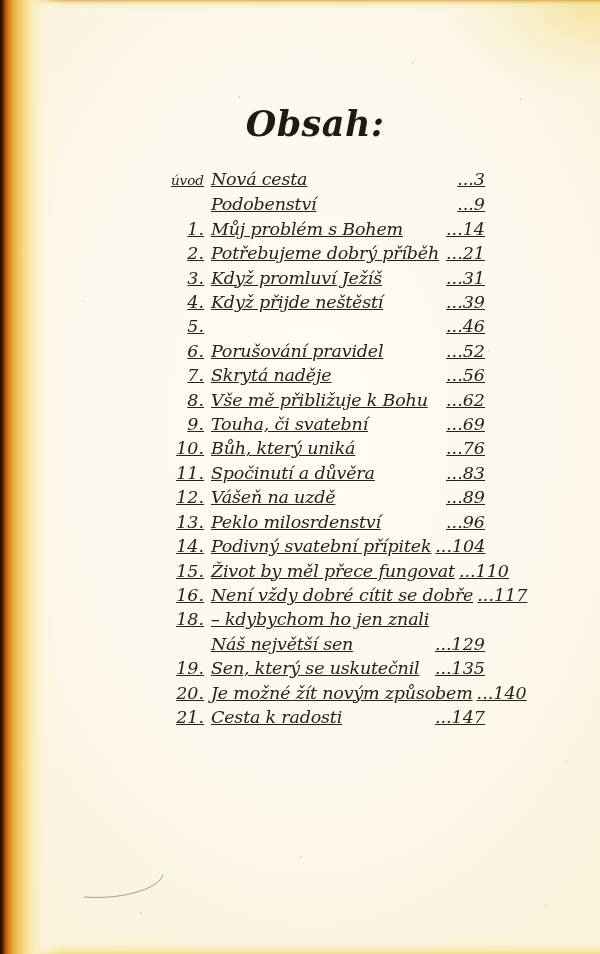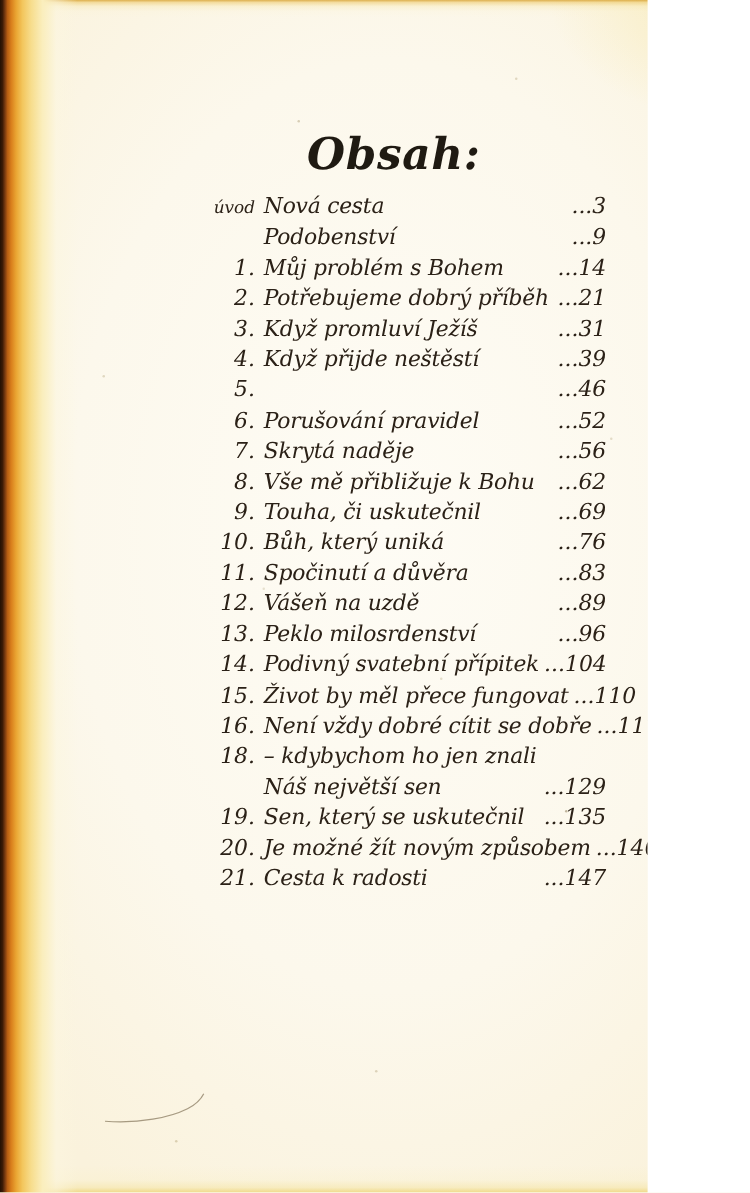--- a/index.html
+++ b/index.html
@@ -1,18 +1,18 @@
 <!DOCTYPE html>
 <html><head>
 <meta charset="utf-8">
 <style>
   html,body{margin:0;padding:0;}
   .scan{
     position:relative;
-    width:518px;height:954px;
+    width:600px;height:954px;
     overflow:hidden;
     background-color:#fbf7ea;
     background-image:
       
       linear-gradient(to right,
         #241003 0px,#3c1a06 2px,#7a3a10 4px,#b85e12 6px,#d97f1c 9px,
         #eaa633 13px,#f3c65d 18px,#f7dd8d 25px,#faeebd 34px,
         rgba(252,246,222,.55) 45px,rgba(252,248,232,0) 62px),
       
       linear-gradient(to bottom,
@@ -43,22 +43,22 @@
       352px 542px 0 rgba(150,130,80,.25), 488px 350px 0 rgba(150,130,80,.25),
       210px 470px 0 rgba(150,130,80,.22), 545px 905px 0 rgba(160,140,90,.3);
   }
   .heading{
     position:absolute;top:103px;left:15px;width:600px;margin:0;
     text-align:center;
     font-style:italic;font-weight:700;font-size:35px;letter-spacing:.5px;
     color:#1f1a12;
   }
   .toc{
-    position:absolute;left:148px;top:153px;width:337px;
-    font-style:italic;font-size:17.5px;
+    position:absolute;left:148px;top:167px;width:337px;
+    font-style:italic;font-size:17.5px;text-decoration:underline;
   }
   .row{
     display:flex;align-items:baseline;
     line-height:24.4px;white-space:nowrap;
   }
   .row .num{width:56px;text-align:right;flex:none;}
   .row .num.label{font-size:13.5px;}
   .row .t{margin-left:7px;letter-spacing:-0.2px;}
   .row .pg{margin-left:auto;padding-left:4px;text-align:right;flex:none;}
   .row.multi{align-items:flex-end;}
@@ -117,21 +117,21 @@
         <span class="t">Skrytá naděje</span>
         <span class="pg">...56</span>
       </div>
       <div class="row">
         <span class="num">8.</span>
         <span class="t">Vše mě přibližuje k Bohu</span>
         <span class="pg">...62</span>
       </div>
       <div class="row">
         <span class="num">9.</span>
-        <span class="t">Touha, či uskutečnil</span>
+        <span class="t">Touha, či svatební</span>
         <span class="pg">...69</span>
       </div>
       <div class="row">
         <span class="num">10.</span>
         <span class="t">Bůh, který uniká</span>
         <span class="pg">...76</span>
       </div>
       <div class="row">
         <span class="num">11.</span>
         <span class="t">Spočinutí a důvěra</span>

